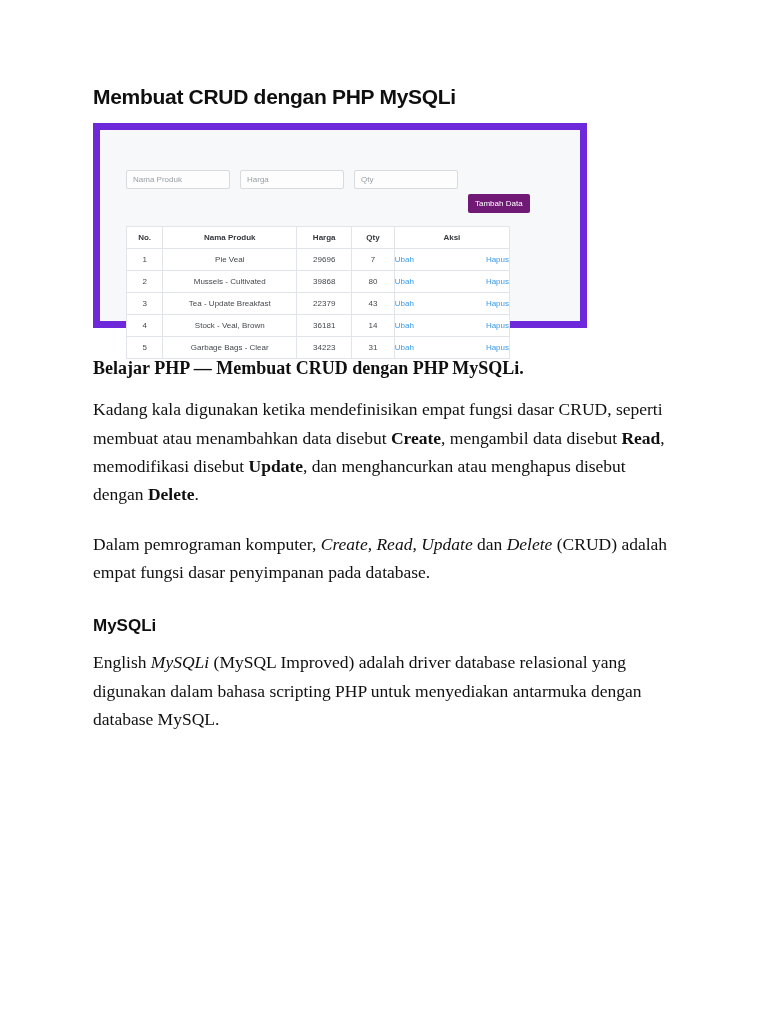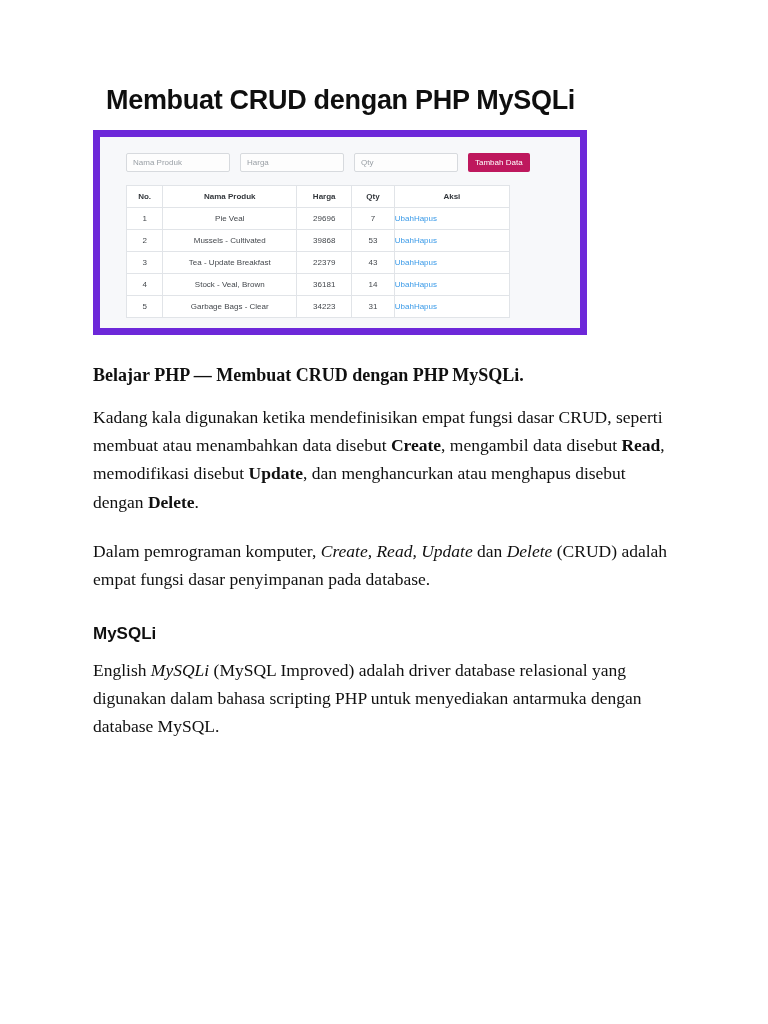--- a/index.html
+++ b/index.html
@@ -21,24 +21,24 @@
     background: #ffffff;
   }
   .content {
     position: absolute;
     left: 93px;
     top: 84px;
     width: 580px;
   }
   h1.doc-title {
     font-family: "Liberation Sans", sans-serif;
-    font-size: 27px;
+    font-size: 21px;
     font-weight: bold;
     letter-spacing: -0.3px;
-    margin: 0 0 14px 13px;
+    margin: 0 0 14px 0;
     color: #0f0f0f;
     line-height: 1.2;
   }
 
   
   .figure {
     width: 573px;
     margin: 0 0 26px 0;
   }
   .fig-caption {
@@ -77,31 +77,32 @@
     align-items: center;
     padding: 0 6px;
     box-sizing: border-box;
   }
   .app-input.w1 { width: 104px; }
   .app-input.w2 { width: 104px; }
   .app-input.w3 { width: 104px; }
   .app-btn {
     height: 19px;
     min-width: 60px;
-    background: #be185d;
+    background: #701a75;
     color: #ffffff;
     border: none;
     border-radius: 2px;
     font-family: "Liberation Sans", sans-serif;
     font-size: 8px;
     display: flex;
     align-items: center;
     justify-content: center;
     padding: 0 7px;
     box-sizing: border-box;
+    margin-top: 48px;
   }
   table.app-table {
     width: 384px;
     border-collapse: collapse;
     font-family: "Liberation Sans", sans-serif;
     font-size: 8px;
     color: #44484d;
     background: #ffffff;
   }
   table.app-table th,
@@ -117,21 +118,21 @@
     font-weight: bold;
     color: #33373c;
   }
   th.c-no, td.c-no { width: 34px; }
   th.c-nama, td.c-nama { width: 128px; }
   th.c-harga, td.c-harga { width: 52px; }
   th.c-qty, td.c-qty { width: 40px; }
   th.c-aksi, td.c-aksi { width: 110px; }
   td.c-aksi .acts {
     display: flex;
-    justify-content: flex-start;
+    justify-content: space-between;
     align-items: center;
   }
   .link {
     color: #3a9ae8;
   }
 
   
   p.para {
     font-size: 17.5px;
     line-height: 1.62;
@@ -192,21 +193,21 @@
                 <div class="acts">
                   <span class="link">Ubah</span>
                   <span class="link">Hapus</span>
                 </div>
               </td>
             </tr>
             <tr>
               <td class="c-no">2</td>
               <td class="c-nama">Mussels - Cultivated</td>
               <td class="c-harga">39868</td>
-              <td class="c-qty">53</td>
+              <td class="c-qty">80</td>
               <td class="c-aksi">
                 <div class="acts">
                   <span class="link">Ubah</span>
                   <span class="link">Hapus</span>
                 </div>
               </td>
             </tr>
             <tr>
               <td class="c-no">3</td>
               <td class="c-nama">Tea - Update Breakfast</td>

